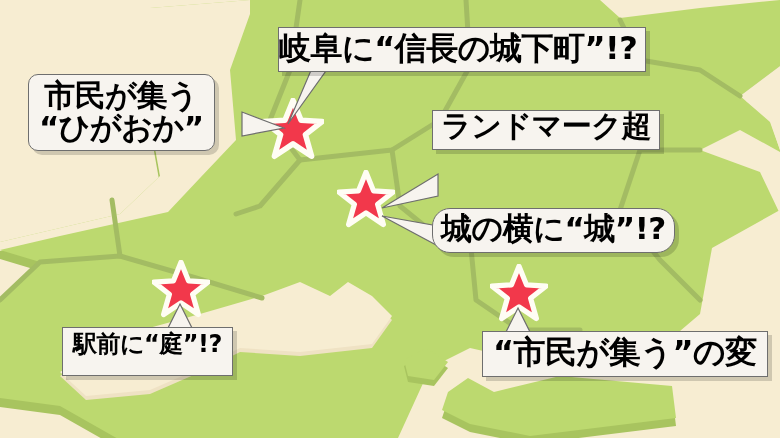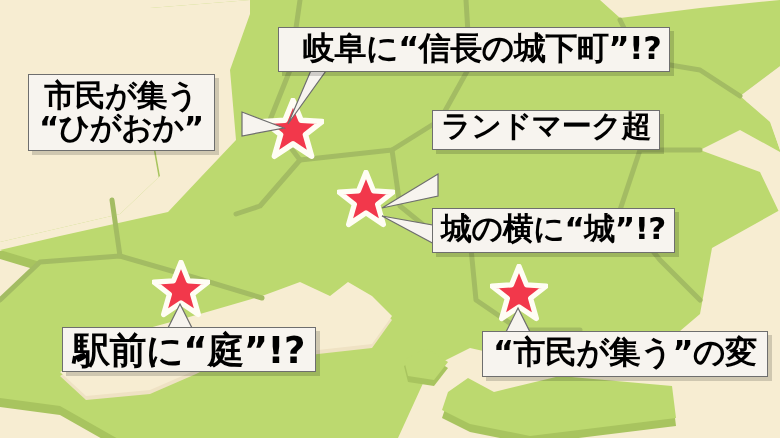--- a/index.html
+++ b/index.html
@@ -22,25 +22,25 @@
     font-weight:bold;
     line-height:1.02;
     letter-spacing:-0.5px;
     white-space:nowrap;
     box-sizing:border-box;
     z-index:30;
   }
   .callout .ln{display:block;}
 
   
-  #c-gifu{left:278px;top:27px;padding:4px 8px 6px 24px;font-size:32px;}
-  #c-shimin{left:28px;top:74px;padding:5px 10px 7px 10px;font-size:31px;text-align:center;}
+  #c-gifu{left:278px;top:27px;padding:4px 8px 6px 0;font-size:32px;}
+  #c-shimin{left:28px;top:74px;padding:5px 10px 7px 10px;font-size:31px;text-align:center;border-radius:10px;}
   #c-landmark{left:432px;top:104px;padding:0 8px 7px 8px;font-size:30px;margin-top:6px;}
-  #c-shiro{left:432px;top:208px;padding:4px 8px 7px 8px;font-size:31px;}
-  #c-ekimae{left:62px;top:327px;padding:4px 10px 1px 10px;font-size:37px;}
+  #c-shiro{left:432px;top:208px;padding:4px 8px 7px 8px;font-size:31px;border-radius:18px;}
+  #c-ekimae{left:62px;top:327px;padding:4px 10px 19px 10px;font-size:24px;}
   #c-higaoka{left:482px;top:331px;padding:4px 10px 7px 10px;font-size:32px;}
 
   
   .tail{position:absolute;z-index:29;}
 
   
   .star{position:absolute;z-index:25;}
 </style>
 </head>
 <body>

